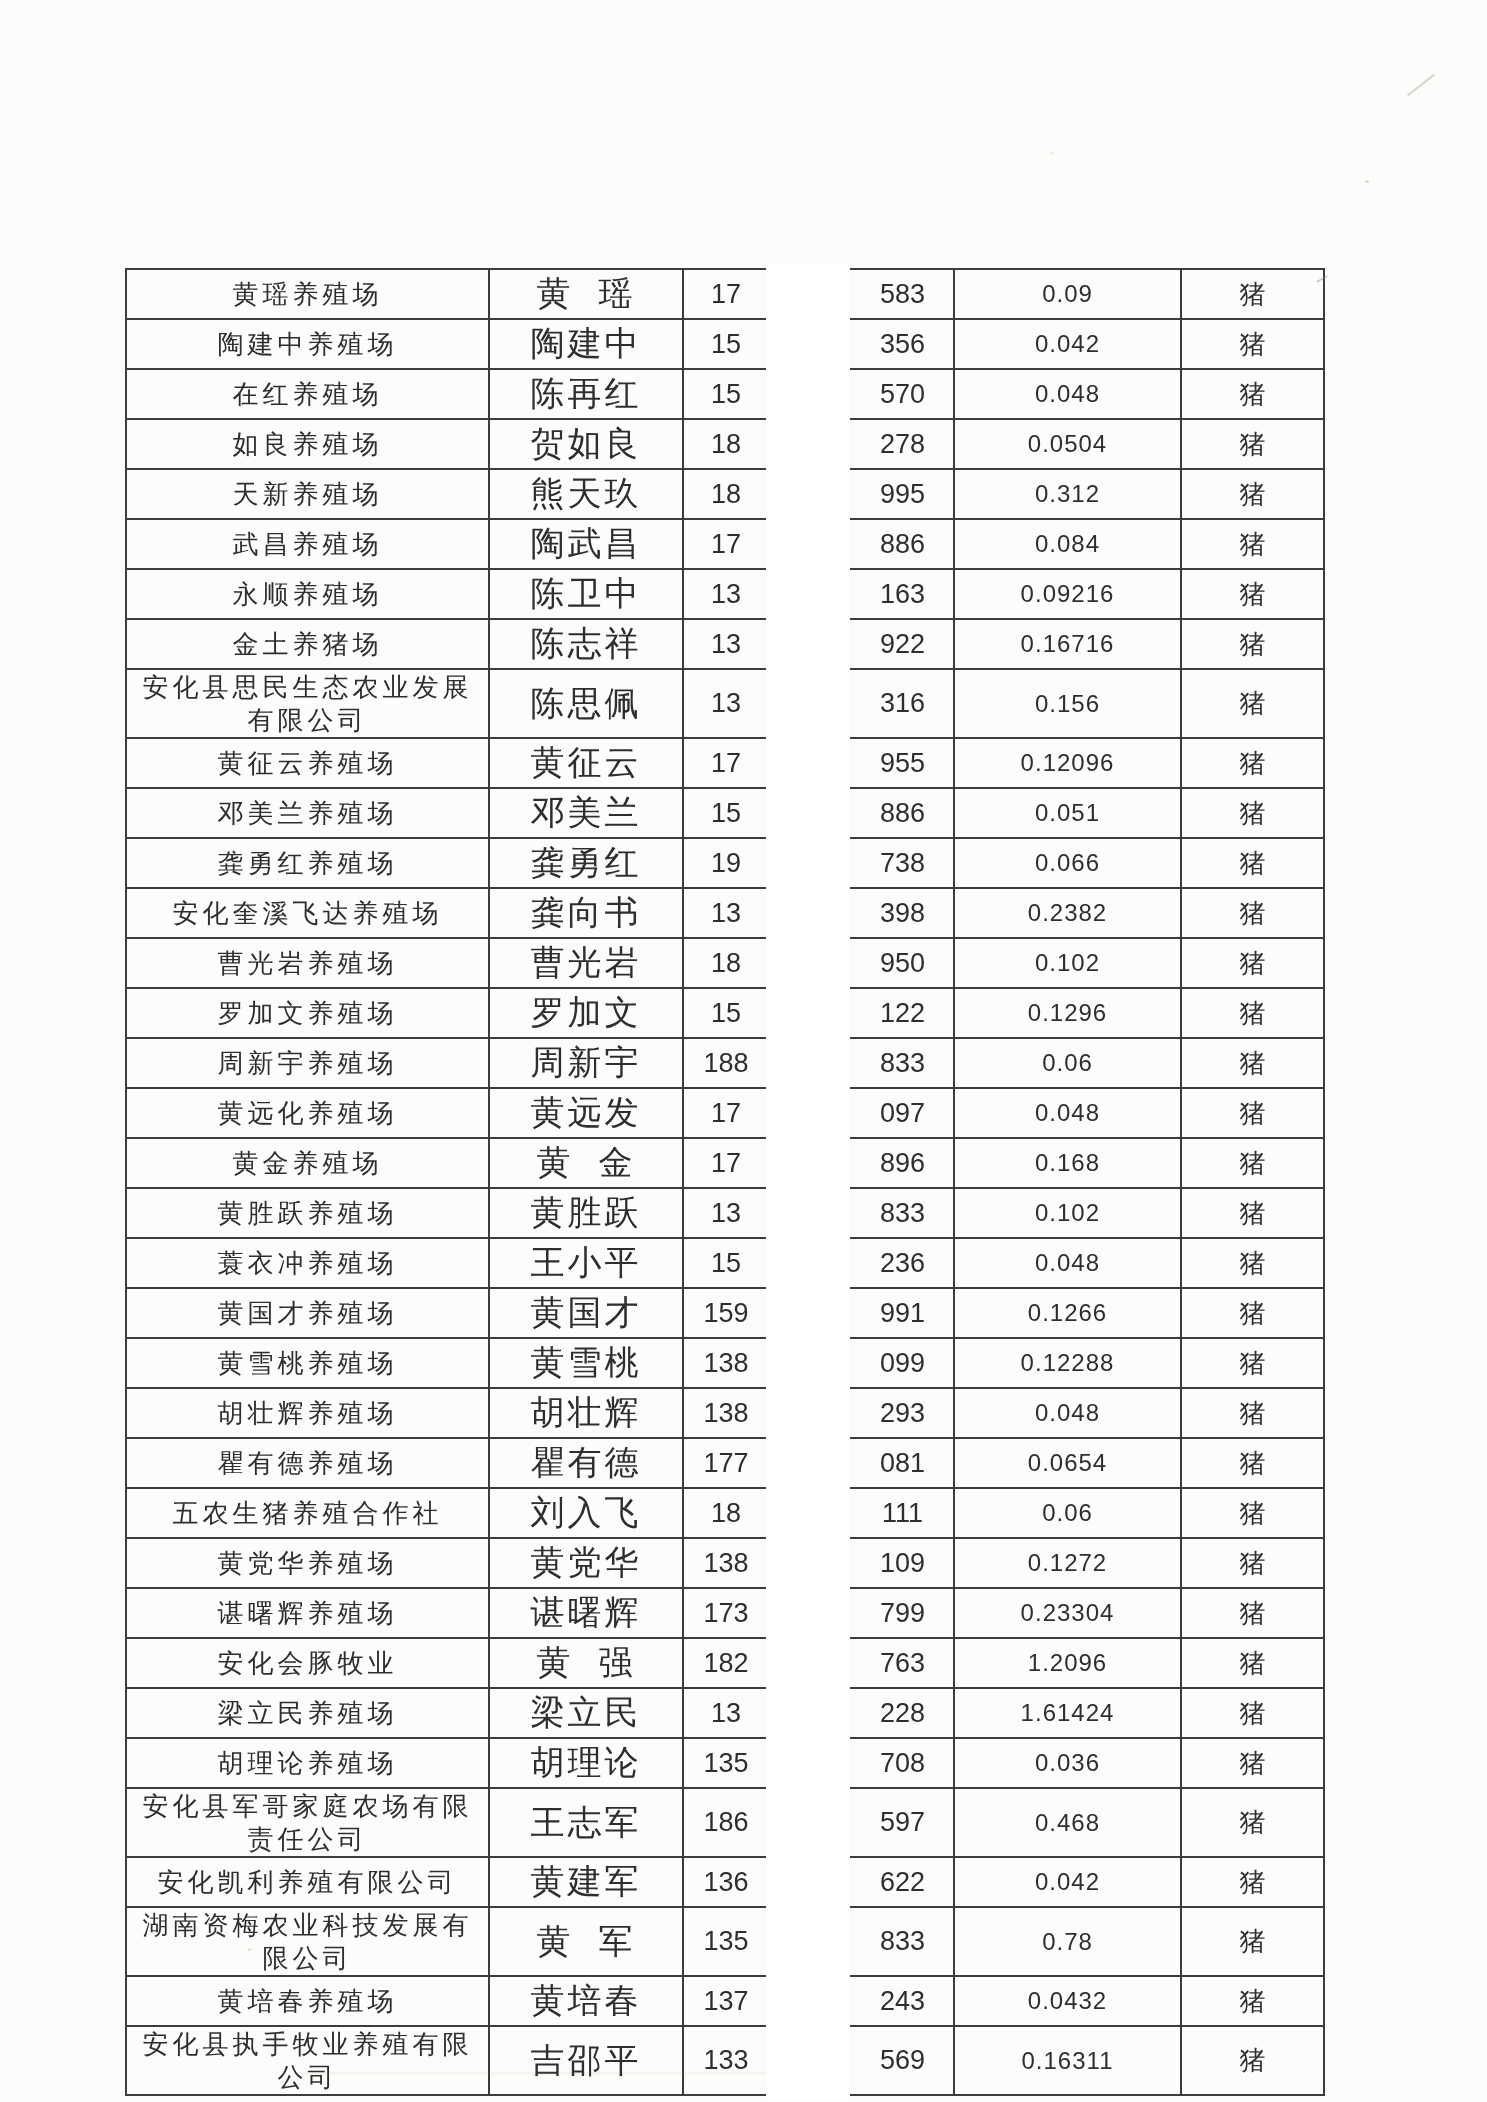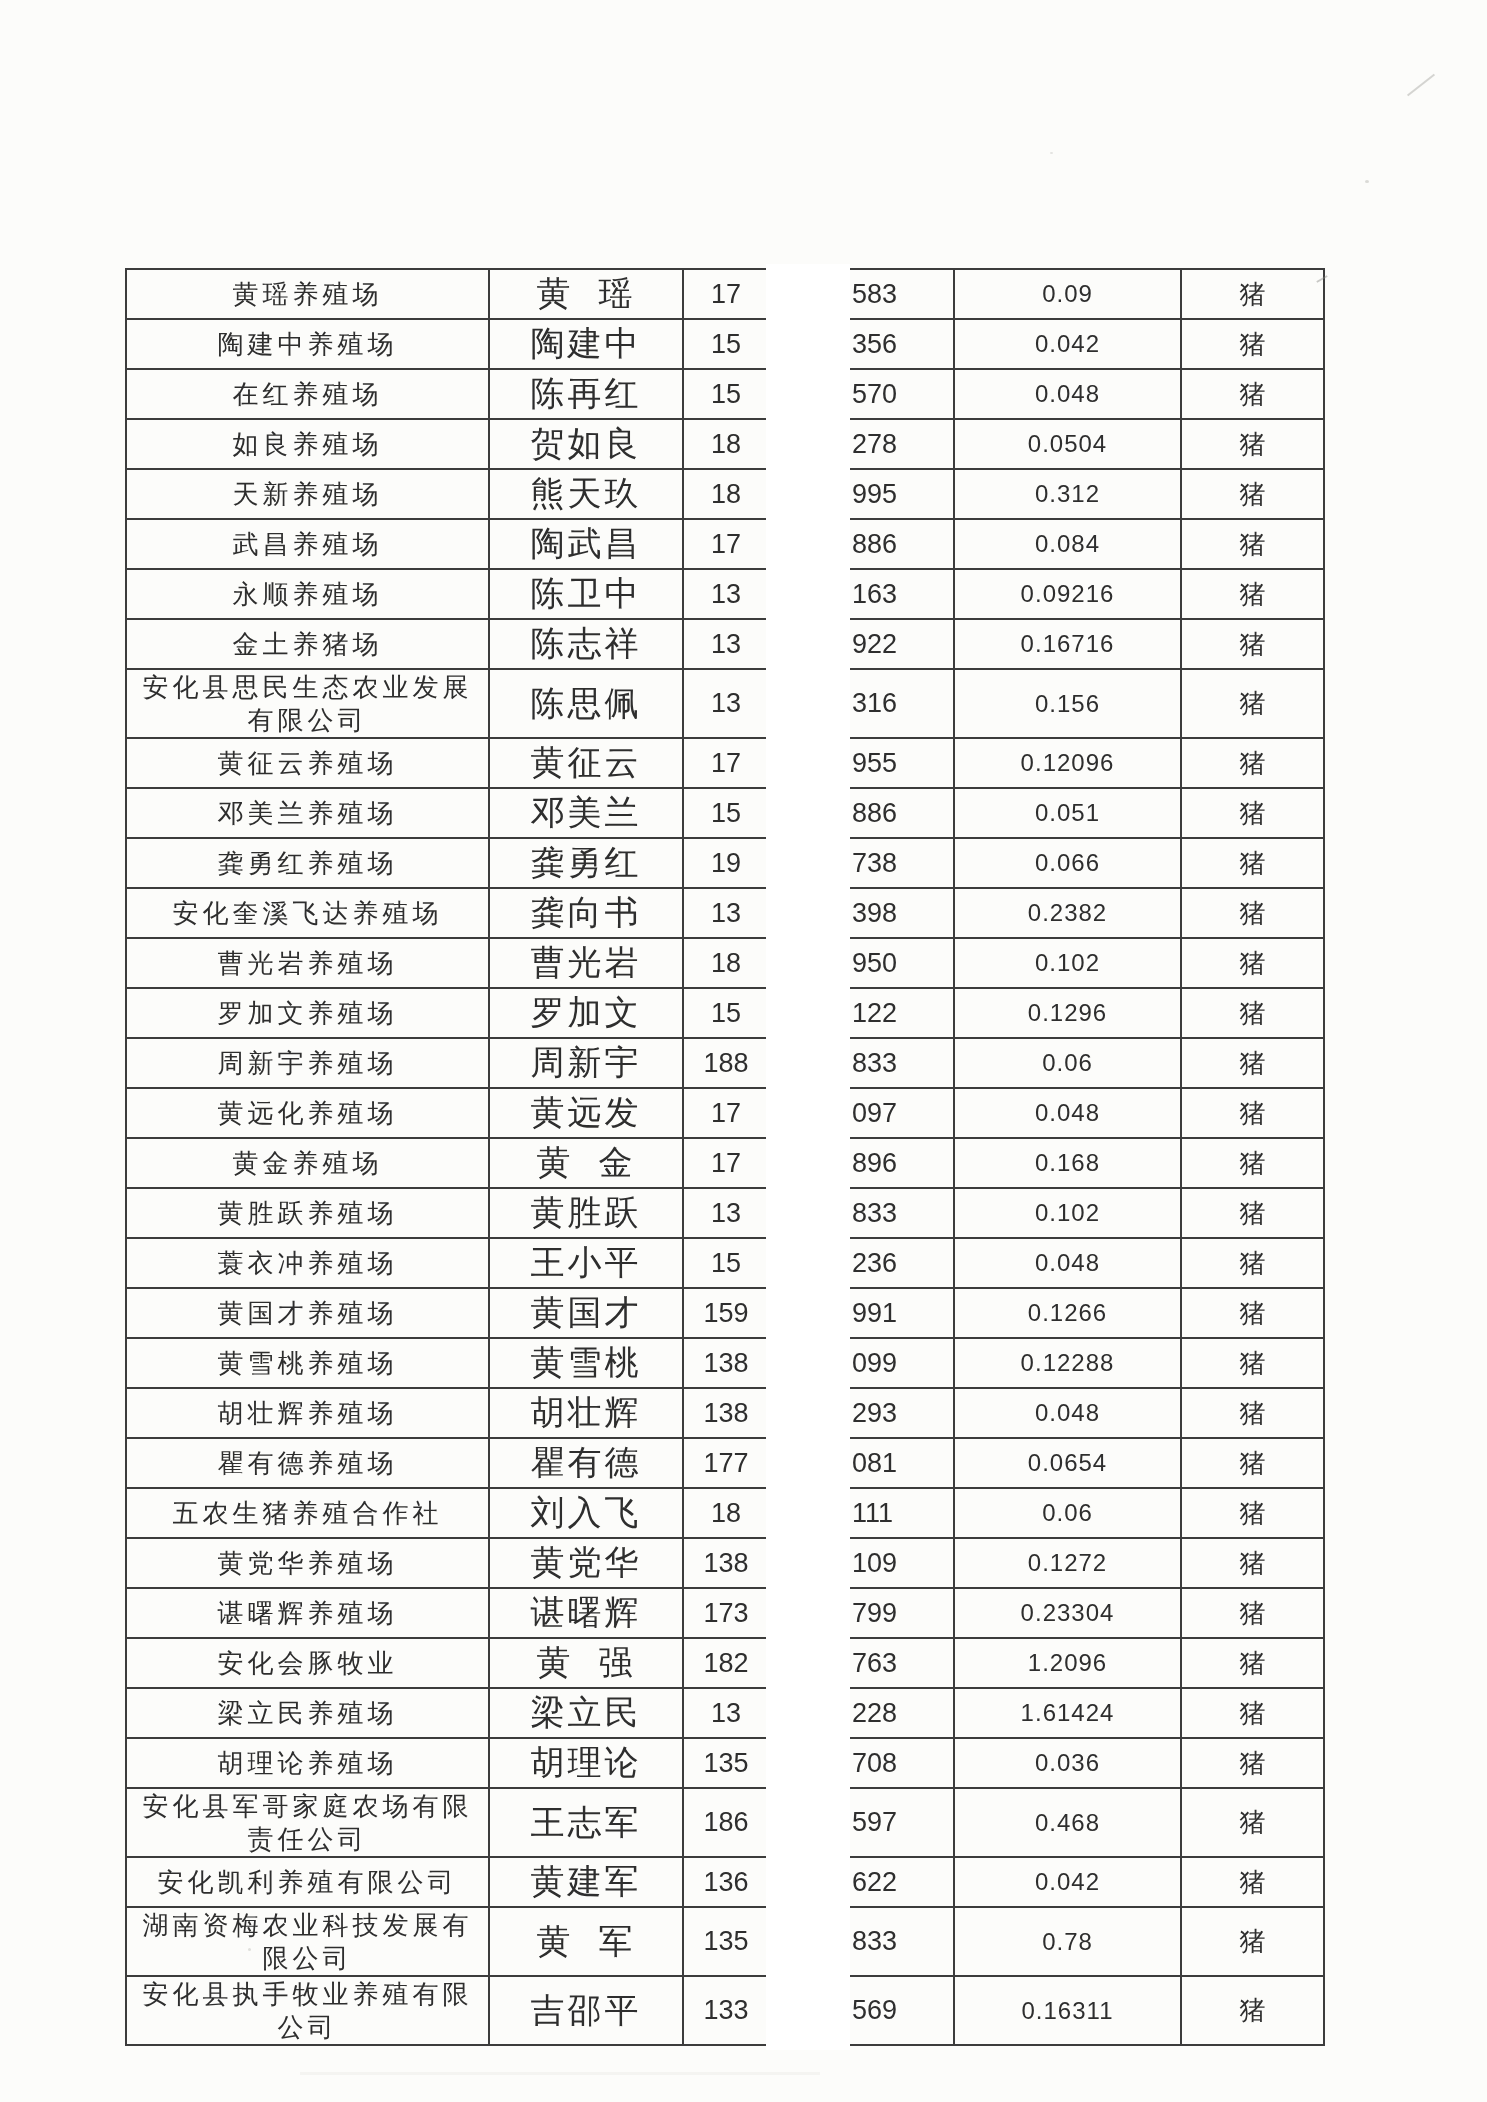--- a/index.html
+++ b/index.html
@@ -47,21 +47,21 @@
     display:inline-block;width:84px;
     text-align:center;
     font-size:27px;
   }
   .phone-gap{
     display:inline-block;width:84px;height:34px;
     flex:0 0 84px;
   }
   .phone-suffix{
     display:inline-block;flex:1;
-    text-align:left;
+    text-align:center;
     font-size:27px;
   }
   td.cell-quota{font-size:24px;letter-spacing:1px;}
   td.cell-animal{font-size:26px;}
   
   .redaction{
     position:absolute;
     left:641px;top:-4px;
     width:84px;height:calc(100% + 8px);
     background:#ffffff;
@@ -513,20 +513,33 @@
             <td class="cell-phone">
               <div class="phone-flex">
                 <span class="phone-prefix">135</span>
                 <span class="phone-gap"></span>
                 <span class="phone-suffix">833</span>
               </div>
             </td>
             <td class="cell-quota">0.78</td>
             <td class="cell-animal">猪</td>
           </tr>
+          <tr class="row-single">
+            <td class="cell-farm">黄培春养殖场</td>
+            <td class="cell-contact">黄培春</td>
+            <td class="cell-phone">
+              <div class="phone-flex">
+                <span class="phone-prefix">137</span>
+                <span class="phone-gap"></span>
+                <span class="phone-suffix">243</span>
+              </div>
+            </td>
+            <td class="cell-quota">0.0432</td>
+            <td class="cell-animal">猪</td>
+          </tr>
           <tr class="row-double">
             <td class="cell-farm">安化县执手牧业养殖有限公司</td>
             <td class="cell-contact">吉邵平</td>
             <td class="cell-phone">
               <div class="phone-flex">
                 <span class="phone-prefix">133</span>
                 <span class="phone-gap"></span>
                 <span class="phone-suffix">569</span>
               </div>
             </td>

